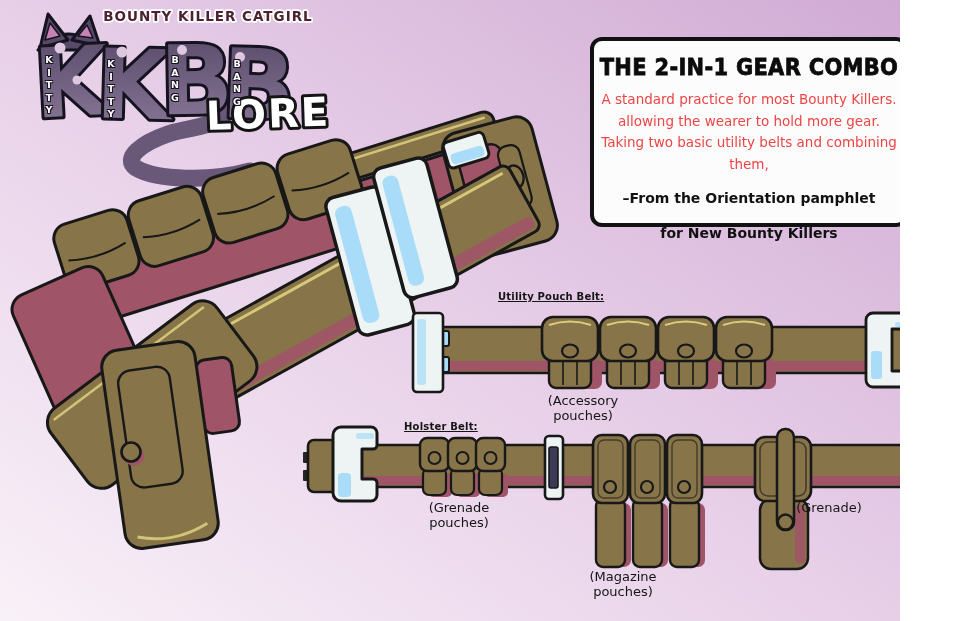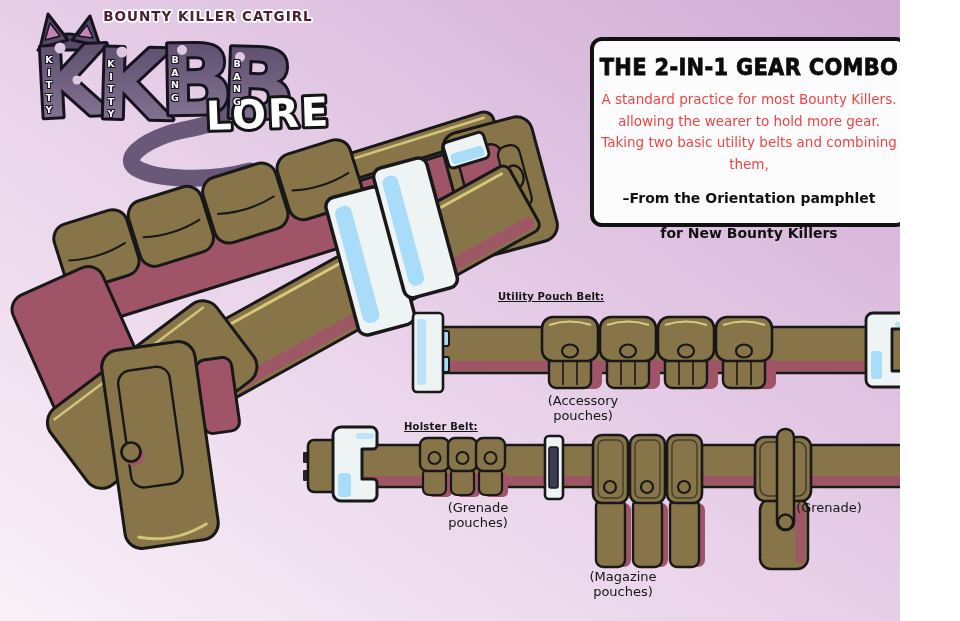--- a/index.html
+++ b/index.html
@@ -288,17 +288,17 @@
       <rect x="455" y="14" width="56" height="64" rx="10" fill="#877549" stroke="#181818" stroke-width="2.6"></rect>
       <rect x="460" y="19" width="46" height="54" rx="8" fill="none" stroke="#181818" stroke-width="1.5" opacity=".65"></rect>
       <rect x="477" y="6" width="17" height="101" rx="8" fill="#877549" stroke="#181818" stroke-width="2.5"></rect>
       <circle cx="485.5" cy="99" r="7.5" fill="#877549" stroke="#181818" stroke-width="2.3"></circle>
     </g>
     <g>
       <rect x="603" y="9" width="27" height="74" rx="5" fill="#eef3f3" stroke="#181818" stroke-width="2.6"></rect>
       <rect x="607" y="47" width="19" height="31" rx="4" fill="#a9dcf8" opacity=".9"></rect>
     </g>
   </svg>
-  <div class="belt-caption" style="left:404px;top:500px;width:110px;margin-left:19px;">(Grenade pouches)</div>
+  <div class="belt-caption" style="left:404px;top:500px;width:110px;">(Grenade pouches)</div>
   <div class="belt-caption" style="left:568px;top:569px;width:110px;">(Magazine pouches)</div>
   <div class="belt-caption" style="left:784px;top:500px;width:90px;">(Grenade)</div>
 
 </div>
 
 </body></html>

